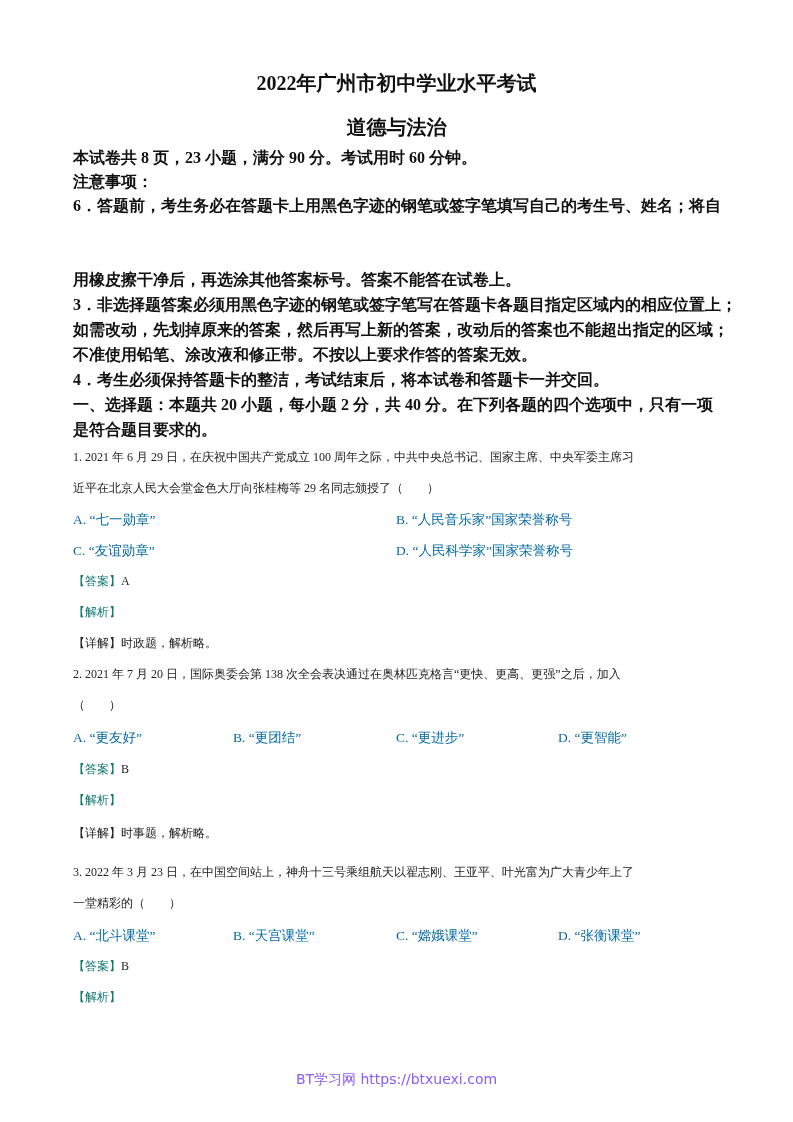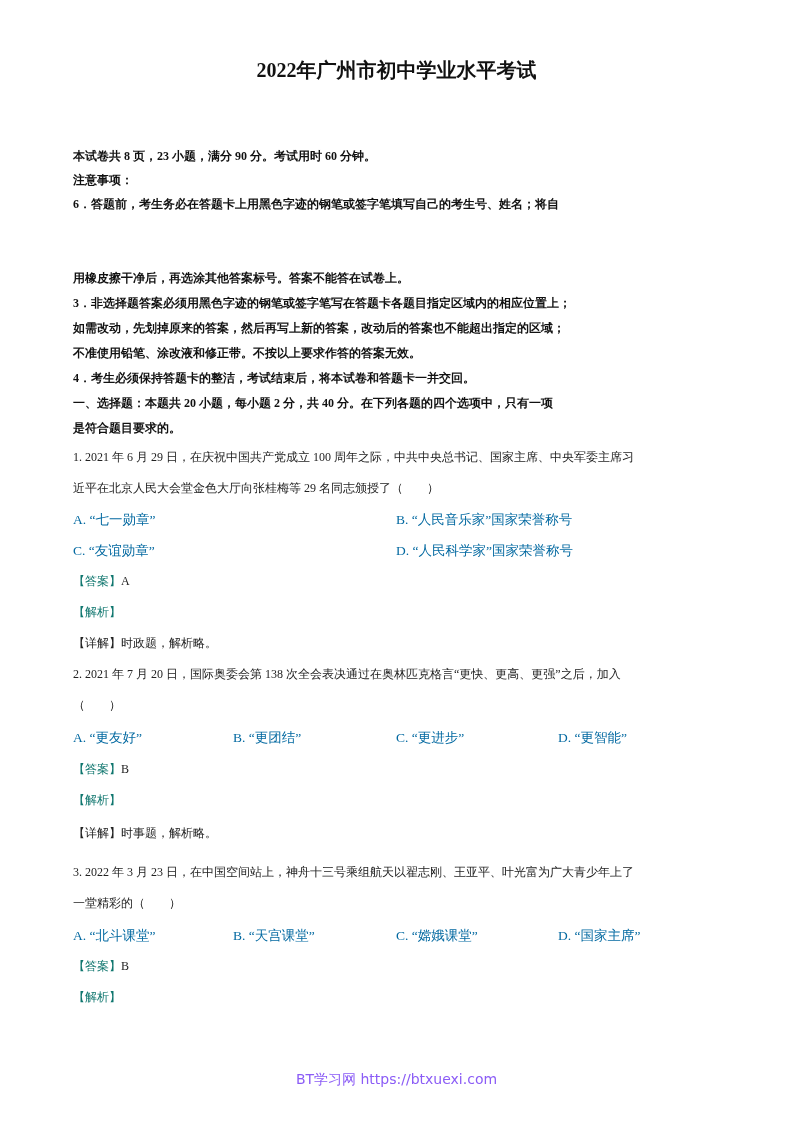--- a/index.html
+++ b/index.html
@@ -1,32 +1,33 @@
 <!DOCTYPE html>
 <html><head>
 <meta charset="utf-8">
 <style>
   html, body { margin: 0; padding: 0; background: #ffffff; }
   body { width: 793px; height: 1122px; position: relative; overflow: hidden; color: #111; }
   .page { position: absolute; left: 0; top: 0; width: 793px; height: 1122px; }
   .serif { font-family: "Liberation Serif", "DejaVu Serif", serif; }
   .title { position: absolute; left: 0; width: 793px; text-align: center; font-weight: bold; font-size: 20px; }
   .line { position: absolute; left: 73px; white-space: nowrap; }
-  .bold { font-weight: bold; font-size: 12px; }
+  .bold { font-weight: bold; font-size: 16px; }
   .norm { font-size: 12px; color: #222; }
   .label { color: #0f766e; }
   .opt { position: absolute; white-space: nowrap; font-size: 13.5px; color: #0369a1; }
   .footer { position: absolute; left: 0; width: 793px; top: 1071px; text-align: center; font-family: "DejaVu Sans", sans-serif; font-size: 14px; color: #8b5cf6; }
 </style>
 </head>
 <body>
 
 <div class="page serif">
 
-  <div class="title" style="top:57px;">2022年广州市初中学业水平考试</div>
+  <div class="title" style="top:70px;">2022年广州市初中学业水平考试</div>
+  <div class="title" style="top:114px;">道德与法治</div>
 
   <div class="line bold" style="top:148px;">本试卷共 8 页，23 小题，满分 90 分。考试用时 60 分钟。</div>
   <div class="line bold" style="top:172px;">注意事项：</div>
   <div class="line bold" style="top:196px;">6．答题前，考生务必在答题卡上用黑色字迹的钢笔或签字笔填写自己的考生号、姓名；将自</div>
   <div class="line bold" style="top:270px;">用橡皮擦干净后，再选涂其他答案标号。答案不能答在试卷上。</div>
   <div class="line bold" style="top:295px;">3．非选择题答案必须用黑色字迹的钢笔或签字笔写在答题卡各题目指定区域内的相应位置上；</div>
   <div class="line bold" style="top:320px;">如需改动，先划掉原来的答案，然后再写上新的答案，改动后的答案也不能超出指定的区域；</div>
   <div class="line bold" style="top:345px;">不准使用铅笔、涂改液和修正带。不按以上要求作答的答案无效。</div>
   <div class="line bold" style="top:370px;">4．考生必须保持答题卡的整洁，考试结束后，将本试卷和答题卡一并交回。</div>
   <div class="line bold" style="top:395px;">一、选择题：本题共 20 小题，每小题 2 分，共 40 分。在下列各题的四个选项中，只有一项</div>
@@ -63,21 +64,21 @@
       <span>【详解】</span><span>时事题，解析略。</span>
     </div>
   </div>
 
   <div>
     <div class="line norm" style="top:864px;">3. 2022 年 3 月 23 日，在中国空间站上，神舟十三号乘组航天以翟志刚、王亚平、叶光富为广大青少年上了</div>
     <div class="line norm" style="top:895px;">一堂精彩的（　　）</div>
     <div class="opt" style="left:73px; top:927px;">A. “北斗课堂”</div>
     <div class="opt" style="left:233px; top:927px;">B. “天宫课堂”</div>
     <div class="opt" style="left:396px; top:927px;">C. “嫦娥课堂”</div>
-    <div class="opt" style="left:558px; top:927px;">D. “国家主席”</div>
+    <div class="opt" style="left:558px; top:927px;">D. “张衡课堂”</div>
     <div class="line norm" style="top:958px;">
       <span class="label">【答案】</span><span>B</span>
     </div>
     <div class="line norm label" style="top:989px;">【解析】</div>
   </div>
 
   <div class="footer">BT学习网 https://btxuexi.com</div>
 </div>
 
 </body></html>

